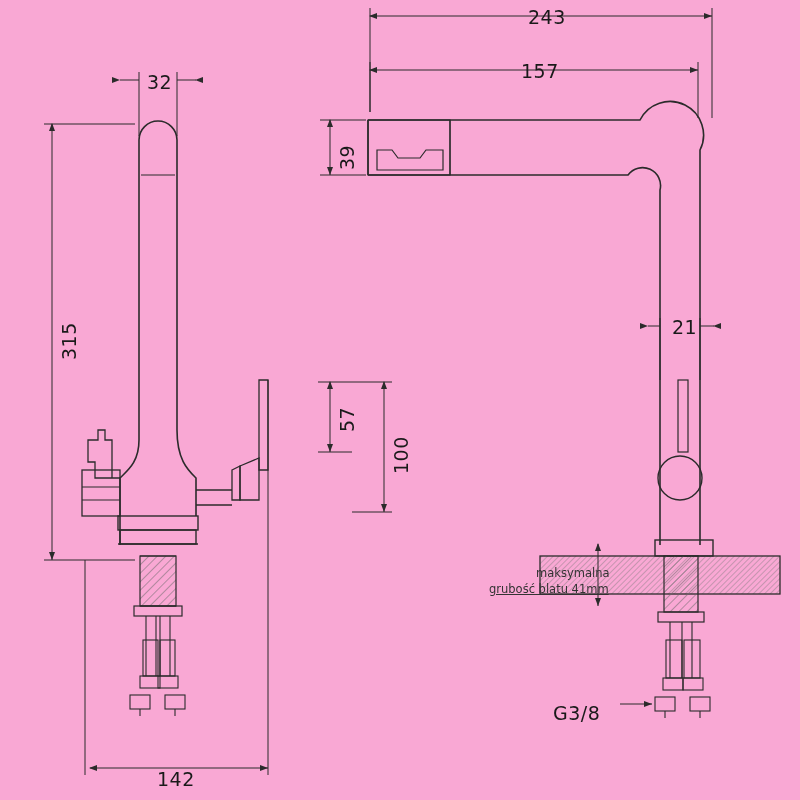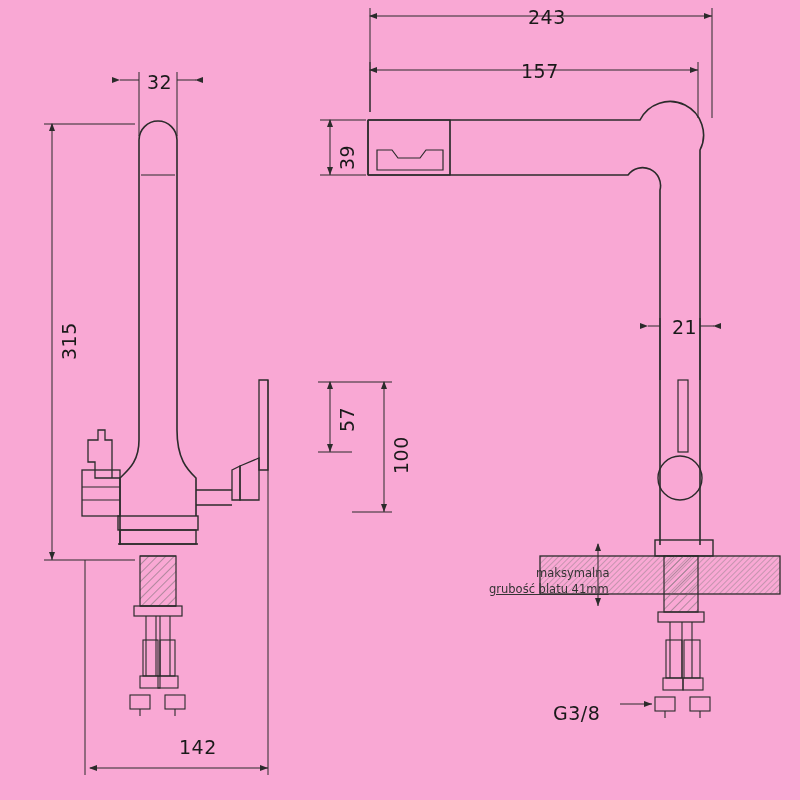--- a/index.html
+++ b/index.html
@@ -191,19 +191,19 @@
   </svg>
 
   <div class="dimtext" style="left:528px; top:6px;">243</div>
   <div class="dimtext" style="left:521px; top:60px;">157</div>
   <div class="dimtext vert" style="left:336px; top:170px; transform:rotate(-90deg);">39</div>
   <div class="dimtext" style="left:672px; top:316px;">21</div>
   <div class="dimtext" style="left:147px; top:71px;">32</div>
   <div class="dimtext vert" style="left:58px; top:360px; transform:rotate(-90deg);">315</div>
   <div class="dimtext vert" style="left:336px; top:432px; transform:rotate(-90deg);">57</div>
   <div class="dimtext vert" style="left:390px; top:474px; transform:rotate(-90deg);">100</div>
-  <div class="dimtext" style="left:157px; top:736px;margin-left:22px;">142</div>
+  <div class="dimtext" style="left:157px; top:768px;">142</div>
   <div class="dimtext" style="left:553px; top:694px;margin-top:8px;">G3/8</div>
 
   <div class="notetext" style="left:536px; top:566px;">maksymalna</div>
   <div class="notetext" style="left:489px; top:582px;text-decoration:underline;">grubość blatu 41mm</div>
 
 </div>
 
 </body></html>

